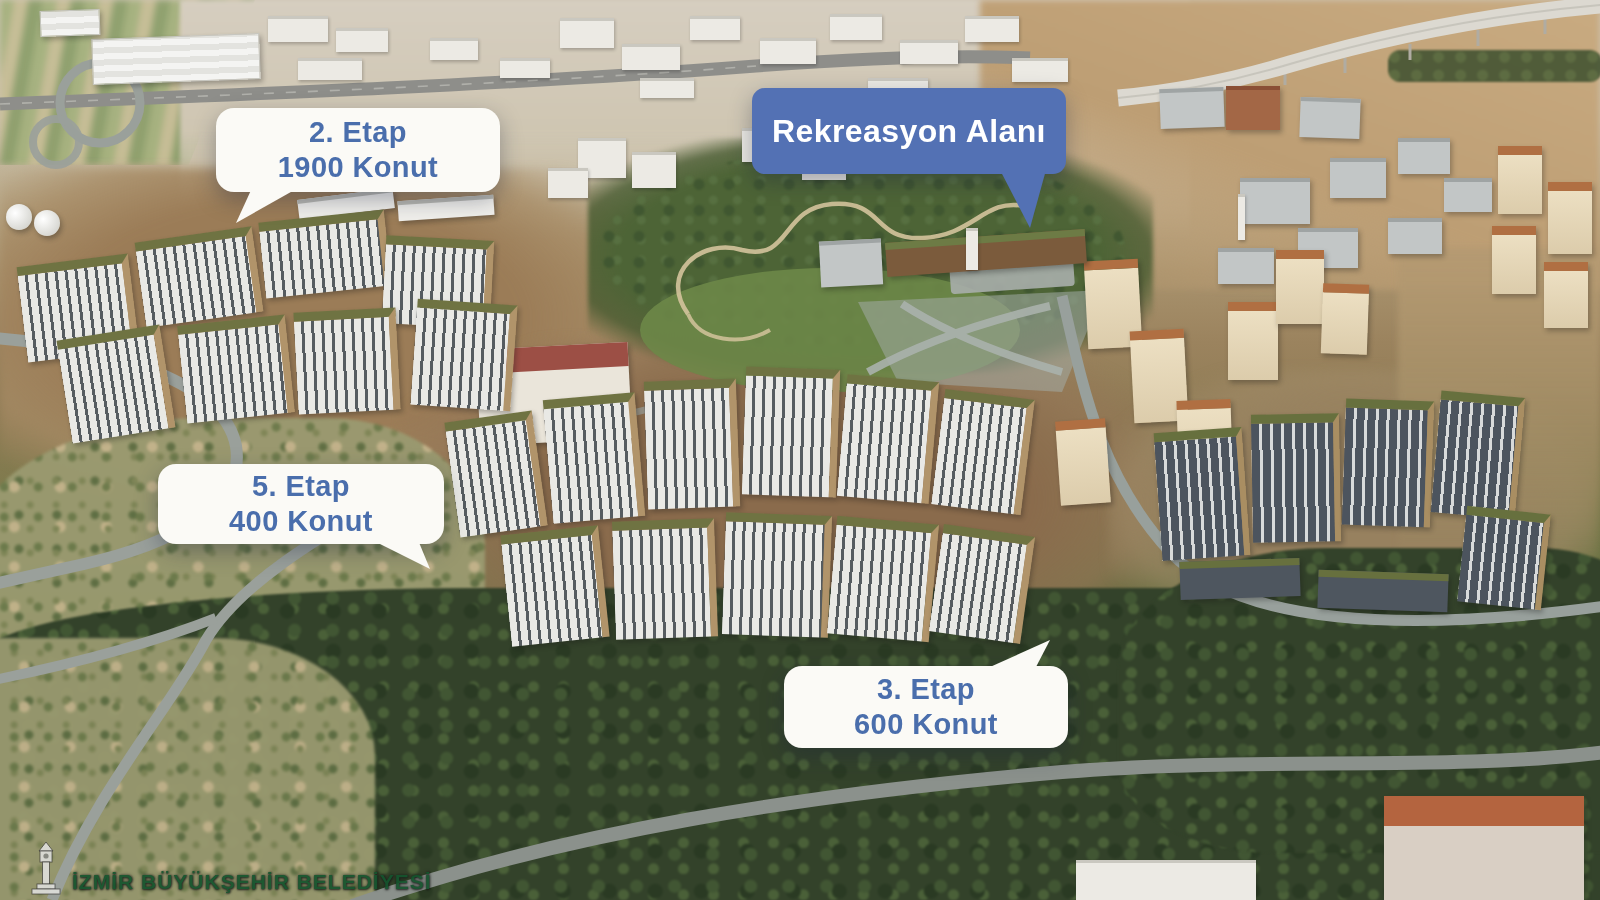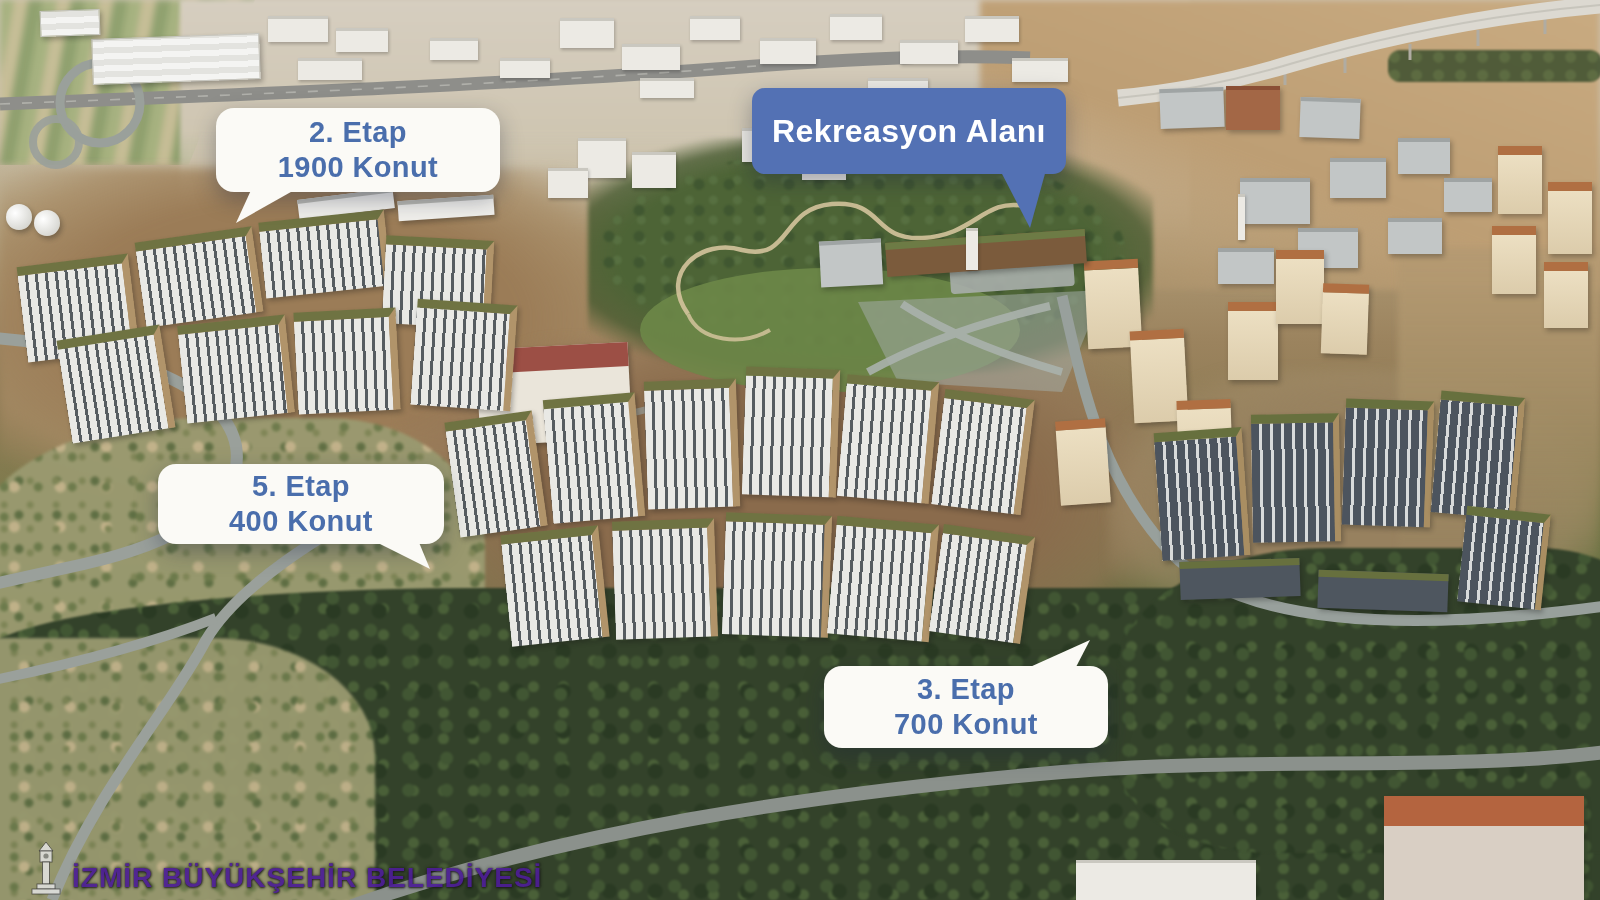--- a/index.html
+++ b/index.html
@@ -80,25 +80,25 @@
   .callout .ln{font-weight:bold;font-size:29px;line-height:1.15;letter-spacing:.4px;
                color:var(--callout-text-blue,#4a6eac);white-space:nowrap;}
   .callout.blue{background:var(--callout-blue-bg,#5371b4);color:var(--callout-blue-bg,#5371b4);border-radius:13px;}
   .callout.blue .ln{color:var(--callout-text-white,#fff);font-size:32px;}
   .tail{position:absolute;pointer-events:none;}
   #co-etap2{left:216px;top:108px;width:284px;height:84px;}
   #co-rek{left:752px;top:88px;width:314px;height:86px;}
   #co-etap1{left:1234px;top:284px;width:258px;height:78px;}
   #co-etap1 .ln{font-size:28px;}
   #co-etap4{left:158px;top:464px;width:286px;height:80px;}
-  #co-etap3{left:824px;top:666px;width:284px;height:82px;}
+  #co-etap3{left:784px;top:666px;width:284px;height:82px;}
 
   
   .wm{position:absolute;left:26px;top:842px;display:flex;align-items:flex-end;gap:6px;z-index:40;opacity:.92;}
-  .wm-text{font-weight:bold;font-size:28px;letter-spacing:1px;color:#4c1d95;
+  .wm-text{font-weight:bold;font-size:21px;letter-spacing:1px;color:#14532d;
            text-shadow:0 1px 2px rgba(25,25,25,.85),1px 0 2px rgba(25,25,25,.6),0 0 4px rgba(25,25,25,.5);
            padding-bottom:2px;white-space:nowrap;}
 </style>
 </head>
 <body>
 
 <div class="stage">
 
   <div class="terr base"></div>
   <div class="terr fields"></div>
@@ -245,21 +245,21 @@
       </svg>
     <div class="ln">5. Etap</div>
     <div class="ln">400 Konut</div>
   </div>
 
   <div class="callout" id="co-etap3">
     <svg class="tail" style="left:204px;top:-26px" width="64" height="28">
         <polygon points="2,27 48,27 62,0" fill="currentColor"></polygon>
       </svg>
     <div class="ln">3. Etap</div>
-    <div class="ln">700 Konut</div>
+    <div class="ln">600 Konut</div>
   </div>
 
   <div class="wm">
     <svg width="40" height="54" viewBox="0 0 40 54">
       <g fill="#dededa" stroke="rgba(40,40,40,.65)" stroke-width="1">
         <polygon points="20,0 27,9 13,9"></polygon>
         <rect x="14" y="9" width="12" height="11"></rect>
         <circle cx="20" cy="14" r="2.6" fill="#8a8a86" stroke="none"></circle>
         <rect x="16.5" y="20" width="7" height="22"></rect>
         <rect x="11" y="42" width="18" height="5"></rect>

